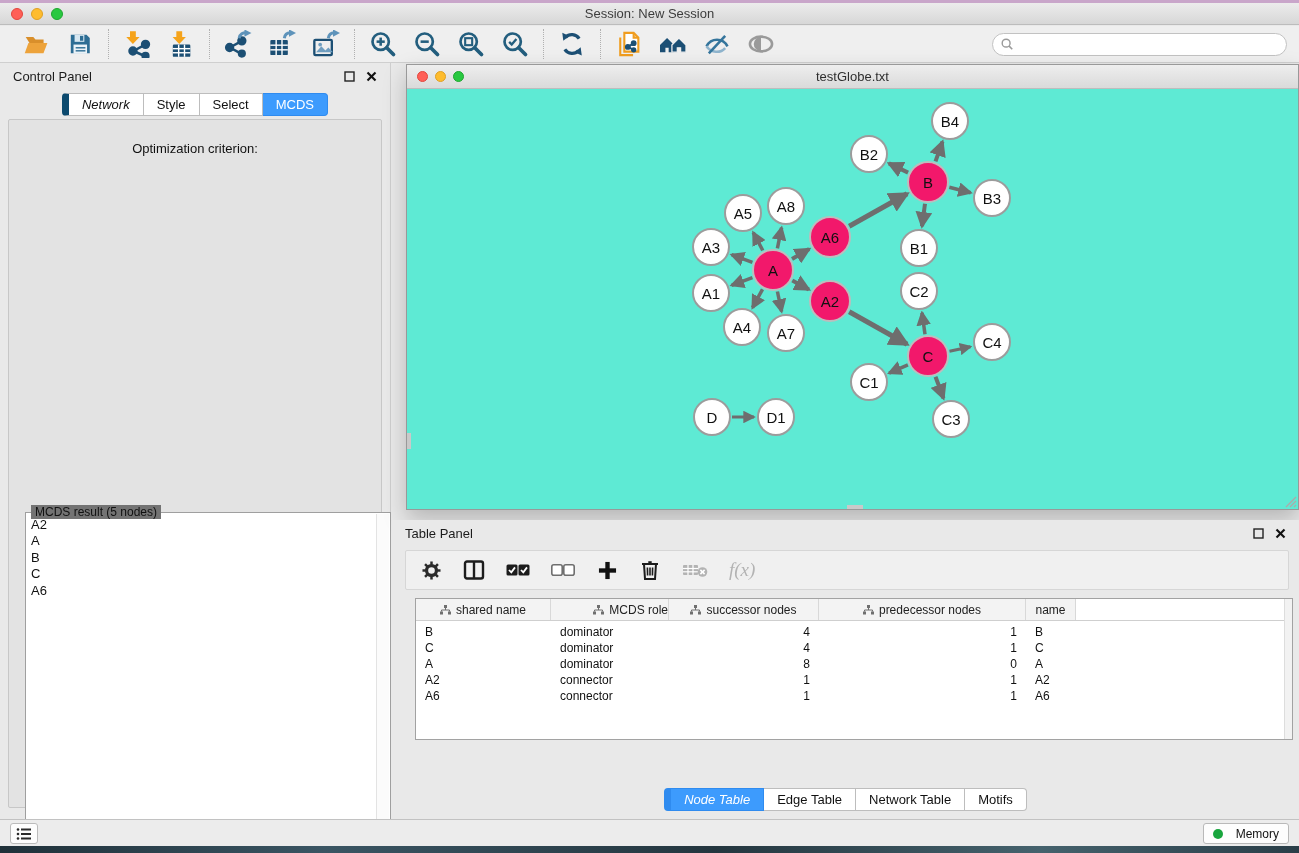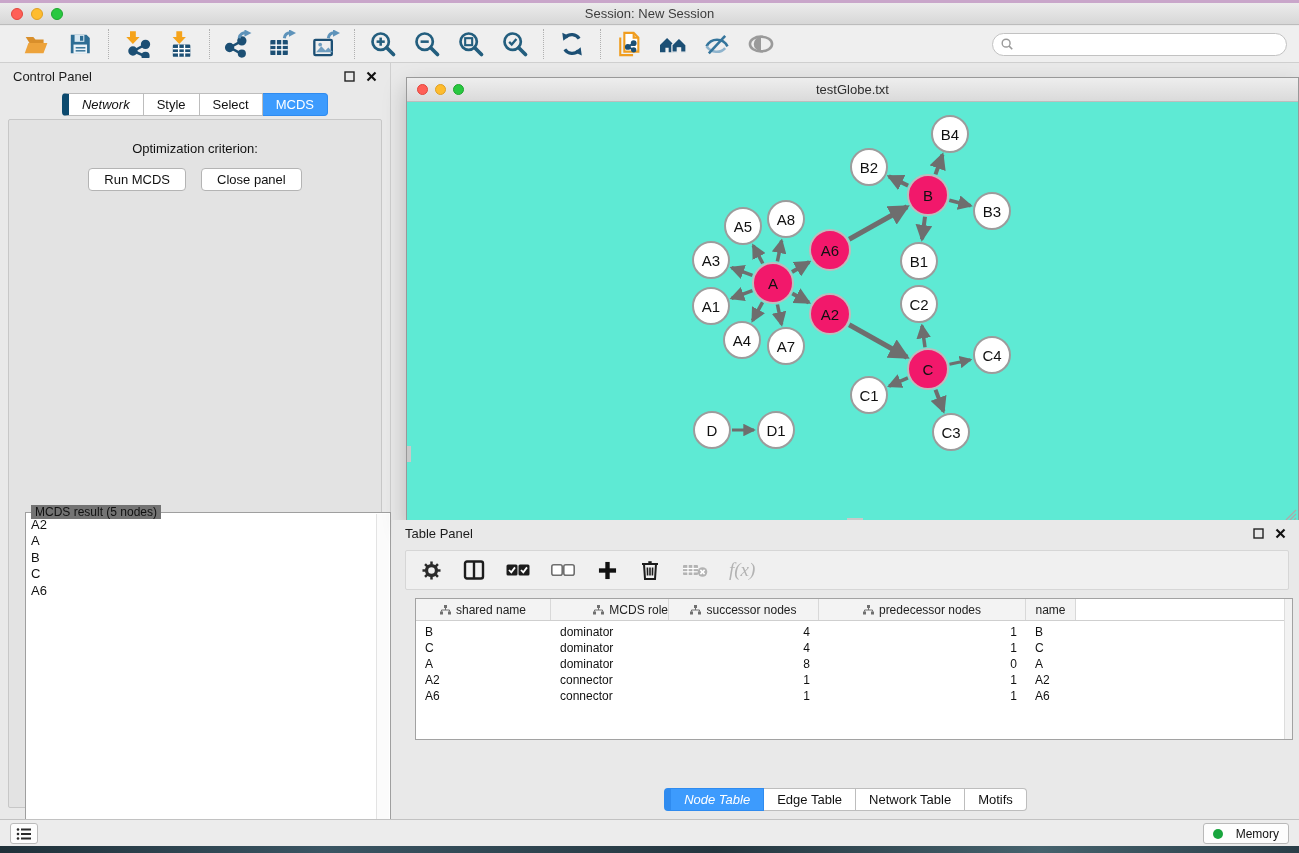--- a/index.html
+++ b/index.html
@@ -63,21 +63,21 @@
     border:1px solid #9f9f9f; }
   .result-legend { position:absolute; top:-8px; left:5px; background:#737373; padding:0 4px;
     font-size:12px; color:#111; }
   .result-list { position:absolute; left:2px; top:4px; right:16px; bottom:2px; overflow:hidden; }
   .result-item { font-size:13px; color:#111; line-height:16.4px; padding-left:3px; }
   .result-scroll { position:absolute; top:1px; right:1px; bottom:1px; width:13px; background:#fbfbfb;
     border-left:1px solid #e3e3e3; }
 
   
   .network-window { position:absolute; left:406px; top:64px; width:893px; height:446px;
-    border:1px solid #999; background:#fff; box-shadow:0 10px 22px rgba(0,0,0,.22);margin-top:13px; }
+    border:1px solid #999; background:#fff; box-shadow:0 10px 22px rgba(0,0,0,.22); }
   .nw-titlebar { height:24px; background:linear-gradient(#eeeeee,#dadada); border-bottom:1px solid #bdbdbd;
     display:flex; align-items:center; position:relative; }
   .nw-lights { position:absolute; left:10px; top:6px; display:flex; gap:7px; }
   .nw-light { width:11px; height:11px; border-radius:50%; }
   .nw-title { flex:1; text-align:center; font-size:13px; color:#2e2e2e; }
   .nw-canvas { position:relative; width:100%; height:420px; background:#5eead4; overflow:hidden; }
   .nw-canvas svg.edges { position:absolute; left:0; top:0; }
   .net-node { position:absolute; border:2px solid #9c9c9c; border-radius:50%; background:#fff;
     display:flex; align-items:center; justify-content:center; font-size:15px; color:#111; cursor:default; z-index:2; }
   .net-node.hl { border-color:#bdbdbd; }
@@ -309,24 +309,20 @@
       </span>
     </div>
     <div class="cp-tabs">
         <div class="seg-tab">Network</div>
         <div class="seg-tab">Style</div>
         <div class="seg-tab">Select</div>
         <div class="seg-tab selected">MCDS</div>
       </div>
     <div class="cp-box">
       <div class="opt-label">Optimization criterion:</div>
-      <div class="btn-row">
-        <div class="mac-btn">Run MCDS</div>
-        <div class="mac-btn">Close panel</div>
-      </div>
       <div class="result-box">
         <span class="result-legend">MCDS result (5 nodes)</span>
         <div class="result-list">
             <div class="result-item">A2</div>
             <div class="result-item">A</div>
             <div class="result-item">B</div>
             <div class="result-item">C</div>
             <div class="result-item">A6</div>
           </div>
         <div class="result-scroll"></div>

